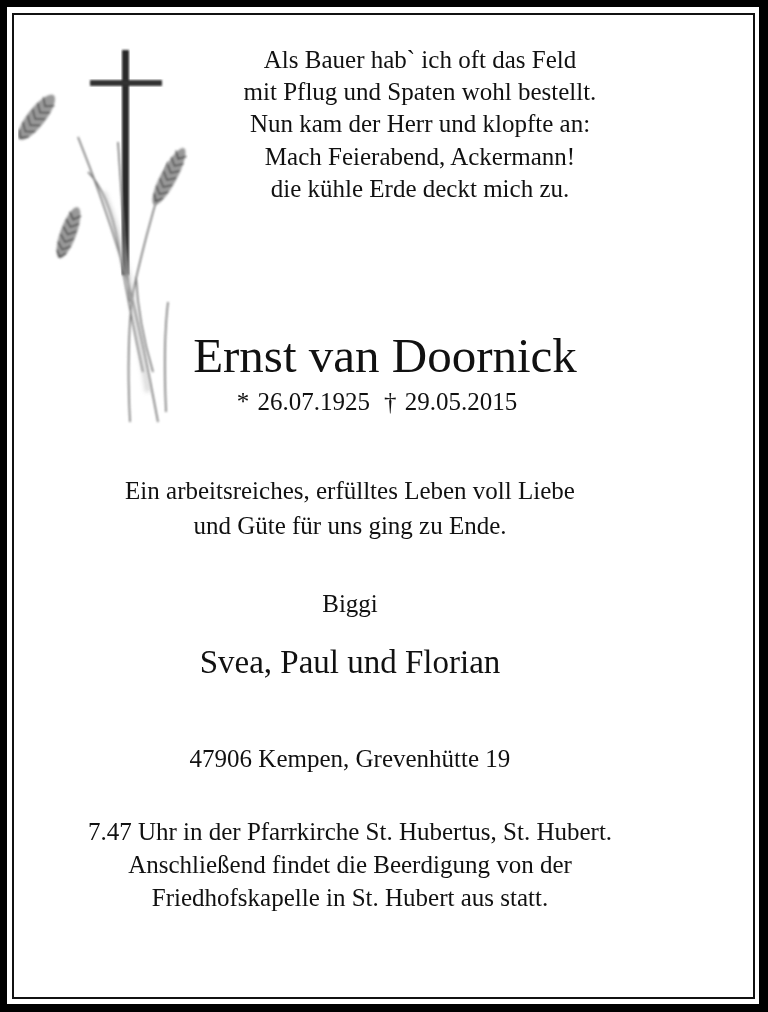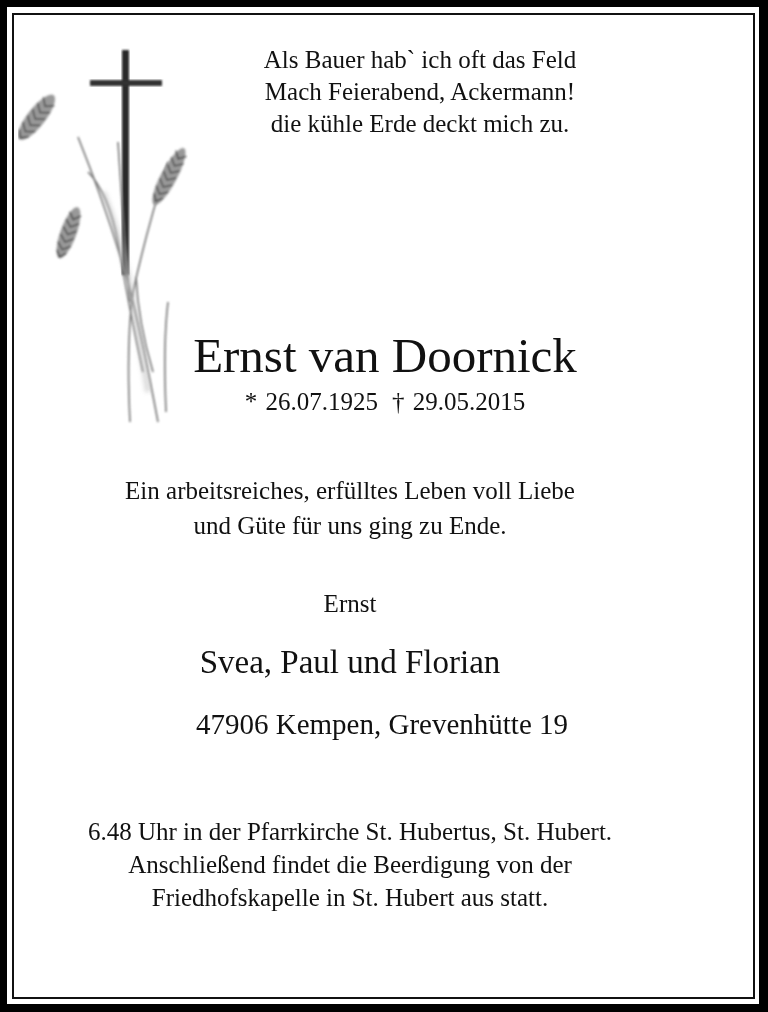--- a/index.html
+++ b/index.html
@@ -10,26 +10,26 @@
       border-width: 7px 9px 8px 7px; background: #fff;
     }
     .inner {
       position: absolute; left: 12px; top: 13px; right: 13px; bottom: 13px;
       border: 2px solid #111; box-sizing: border-box;
     }
     .serif { font-family: "Liberation Serif", "DejaVu Serif", serif; color: #111; text-align: center; position: absolute; left: 0; width: 700px; }
     .poem { left: 200px; width: 440px; top: 44px; font-size: 25px; line-height: 32.2px; }
     .poem div { white-space: nowrap; }
     .name { top: 318px; font-size: 49px; line-height: 60px; left: 175px; width: 420px; letter-spacing: 0px; margin-top: 8px; }
-    .dates { top: 386px; font-size: 25px; line-height: 32px; left: 210px; width: 350px; word-spacing: 2px; }
+    .dates { top: 386px; font-size: 25px; line-height: 32px; left: 202px; width: 350px; word-spacing: 2px; }
     .dates .gap { display: inline-block; width: 14px; }
     .tribute { top: 473px; font-size: 25px; line-height: 35px; }
     .family1 { top: 588px; font-size: 25px; line-height: 32px; }
     .family2 { top: 646px; font-size: 33px; line-height: 32px; }
-    .address { top: 708px; font-size: 29px; line-height: 32px; padding-left: 32px; }
+    .address { top: 743px; font-size: 25px; line-height: 32px; }
     .service { top: 815px; font-size: 25px; line-height: 33px; }
     .art { position: absolute; left: 18px; top: 42px; width: 170px; height: 385px; }
   </style>
 </head>
 <body>
 
 <div class="outer"></div>
 <div class="inner"></div>
 
 <svg class="art" viewBox="0 0 170 385" xmlns="http://www.w3.org/2000/svg">
@@ -90,37 +90,39 @@
       <path d="M-7 28 L0 34 L7 28"></path>
         <path d="M-7 36 L0 42 L7 36"></path>
         <path d="M-7 44 L0 50 L7 44"></path>
         <path d="M-5 52 L0 58 L5 52"></path>
     </g>
   </g>
 </svg>
 
 <div class="serif poem">
   <div>Als Bauer hab` ich oft das Feld</div>
+  <div>mit Pflug und Spaten wohl bestellt.</div>
+  <div>Nun kam der Herr und klopfte an:</div>
   <div>Mach Feierabend, Ackermann!</div>
   <div>die kühle Erde deckt mich zu.</div>
 </div>
 
 <div class="serif name">Ernst van Doornick</div>
 
 <div class="serif dates">
   <span>* 26.07.1925</span><span class="gap"></span><span>† 29.05.2015</span>
 </div>
 
 <div class="serif tribute">
   <div>Ein arbeitsreiches, erfülltes Leben voll Liebe</div>
   <div>und Güte für uns ging zu Ende.</div>
 </div>
 
-<div class="serif family1">Ernst</div>
+<div class="serif family1">Biggi</div>
 <div class="serif family2">Svea, Paul und Florian</div>
 
 <div class="serif address">47906 Kempen, Grevenhütte 19</div>
 
 <div class="serif service">
-  <div>6.48 Uhr in der Pfarrkirche St. Hubertus, St. Hubert.</div>
+  <div>7.47 Uhr in der Pfarrkirche St. Hubertus, St. Hubert.</div>
   <div>Anschließend findet die Beerdigung von der</div>
   <div>Friedhofskapelle in St. Hubert aus statt.</div>
 </div>
 
 </body></html>

